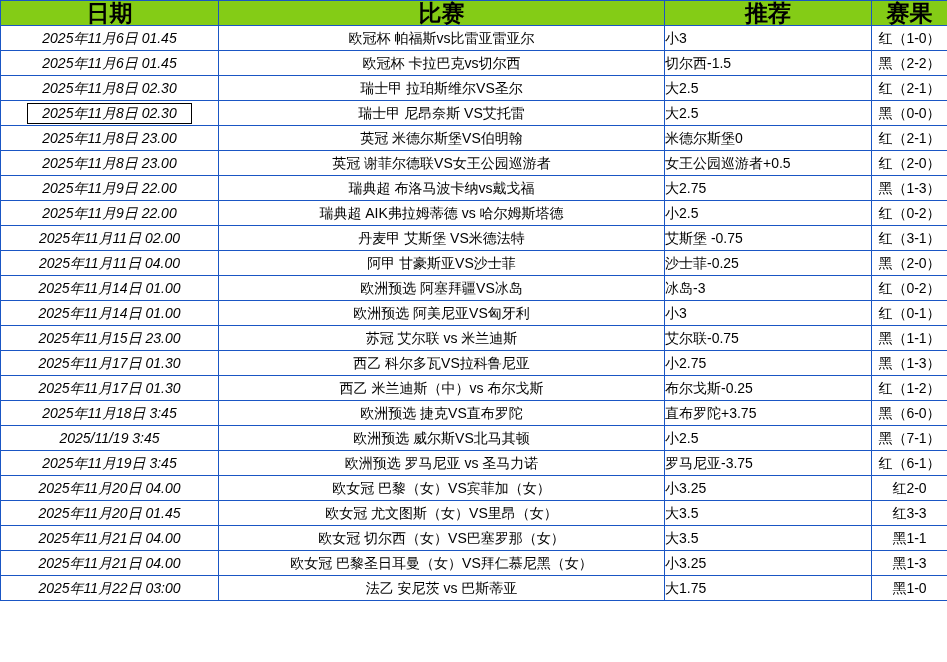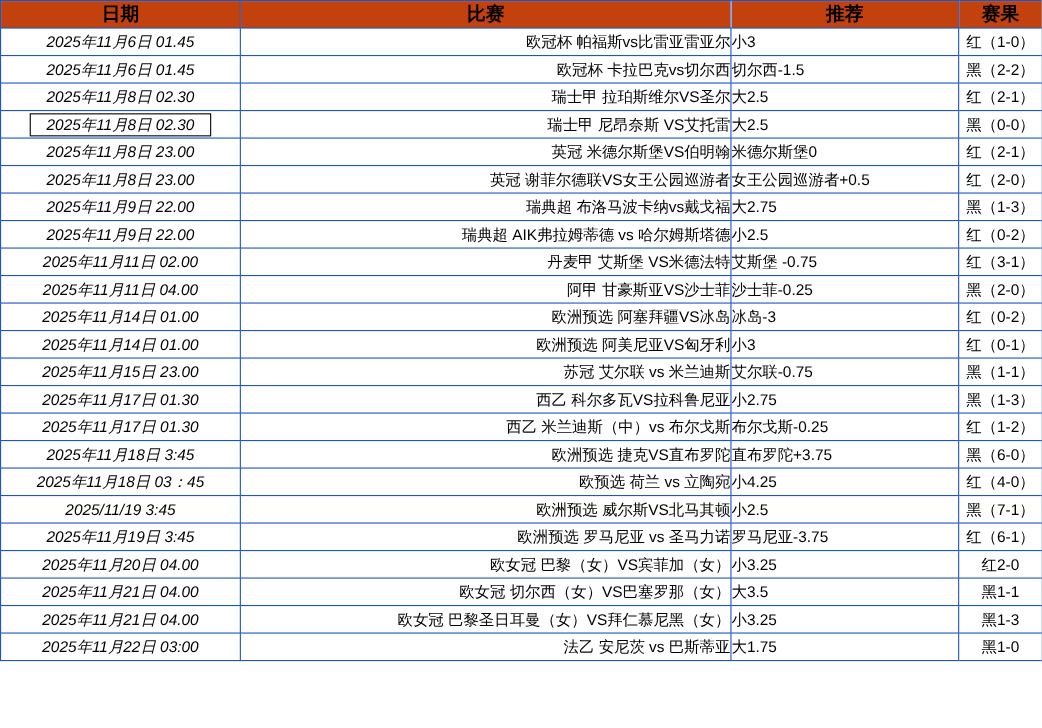--- a/index.html
+++ b/index.html
@@ -24,36 +24,36 @@
     padding: 0;
     height: 24px;
     line-height: 24px;
     font-size: 14px;
     color: #000000;
     overflow: hidden;
     white-space: nowrap;
   }
   table.bet-table th {
     font-weight: bold;
-    font-size: 17px;
-    text-align: center;
-    background: #c2410c;
+    font-size: 23px;
+    text-align: center;
+    background: #84cc16;
   }
   col.c-date { width: 218px; }
   col.c-match { width: 446px; }
   col.c-rec   { width: 207px; }
   col.c-res   { width: 76px; }
 
   td.date {
     text-align: center;
     font-size: 13.5px;
     font-style: italic;
   }
   td.match {
-    text-align: right;
+    text-align: center;
     padding-left: 10px;
     font-size: 14px;
   }
   td.rec {
     text-align: left;
     font-size: 13.5px;
   }
   td.res {
     text-align: center;
     font-size: 13.5px;
@@ -182,44 +182,44 @@
         <td class="rec">布尔戈斯-0.25</td>
         <td class="res red">红（1-2）</td>
       </tr>
       <tr>
         <td class="date">2025年11月18日  3:45</td>
         <td class="match">欧洲预选  捷克VS直布罗陀</td>
         <td class="rec">直布罗陀+3.75</td>
         <td class="res black">黑（6-0）</td>
       </tr>
       <tr>
-        <td class="date">2025年11月18日  03：45</td>
-        <td class="match">欧预选  荷兰 vs  立陶宛</td>
-        <td class="rec">小4.25</td>
-        <td class="res red">红（4-0）</td>
-      </tr>
-      <tr>
         <td class="date">2025/11/19  3:45</td>
         <td class="match">欧洲预选  威尔斯VS北马其顿</td>
         <td class="rec">小2.5</td>
         <td class="res black">黑（7-1）</td>
       </tr>
       <tr>
         <td class="date">2025年11月19日  3:45</td>
         <td class="match">欧洲预选  罗马尼亚 vs  圣马力诺</td>
         <td class="rec">罗马尼亚-3.75</td>
         <td class="res red">红（6-1）</td>
       </tr>
       <tr>
         <td class="date">2025年11月20日  04.00</td>
         <td class="match">欧女冠  巴黎（女）VS宾菲加（女）</td>
         <td class="rec">小3.25</td>
         <td class="res red">红2-0</td>
       </tr>
       <tr>
+        <td class="date">2025年11月20日  01.45</td>
+        <td class="match">欧女冠  尤文图斯（女）VS里昂（女）</td>
+        <td class="rec">大3.5</td>
+        <td class="res red">红3-3</td>
+      </tr>
+      <tr>
         <td class="date">2025年11月21日  04.00</td>
         <td class="match">欧女冠  切尔西（女）VS巴塞罗那（女）</td>
         <td class="rec">大3.5</td>
         <td class="res black">黑1-1</td>
       </tr>
       <tr>
         <td class="date">2025年11月21日  04.00</td>
         <td class="match">  欧女冠  巴黎圣日耳曼（女）VS拜仁慕尼黑（女）</td>
         <td class="rec">小3.25</td>
         <td class="res black">黑1-3</td>

